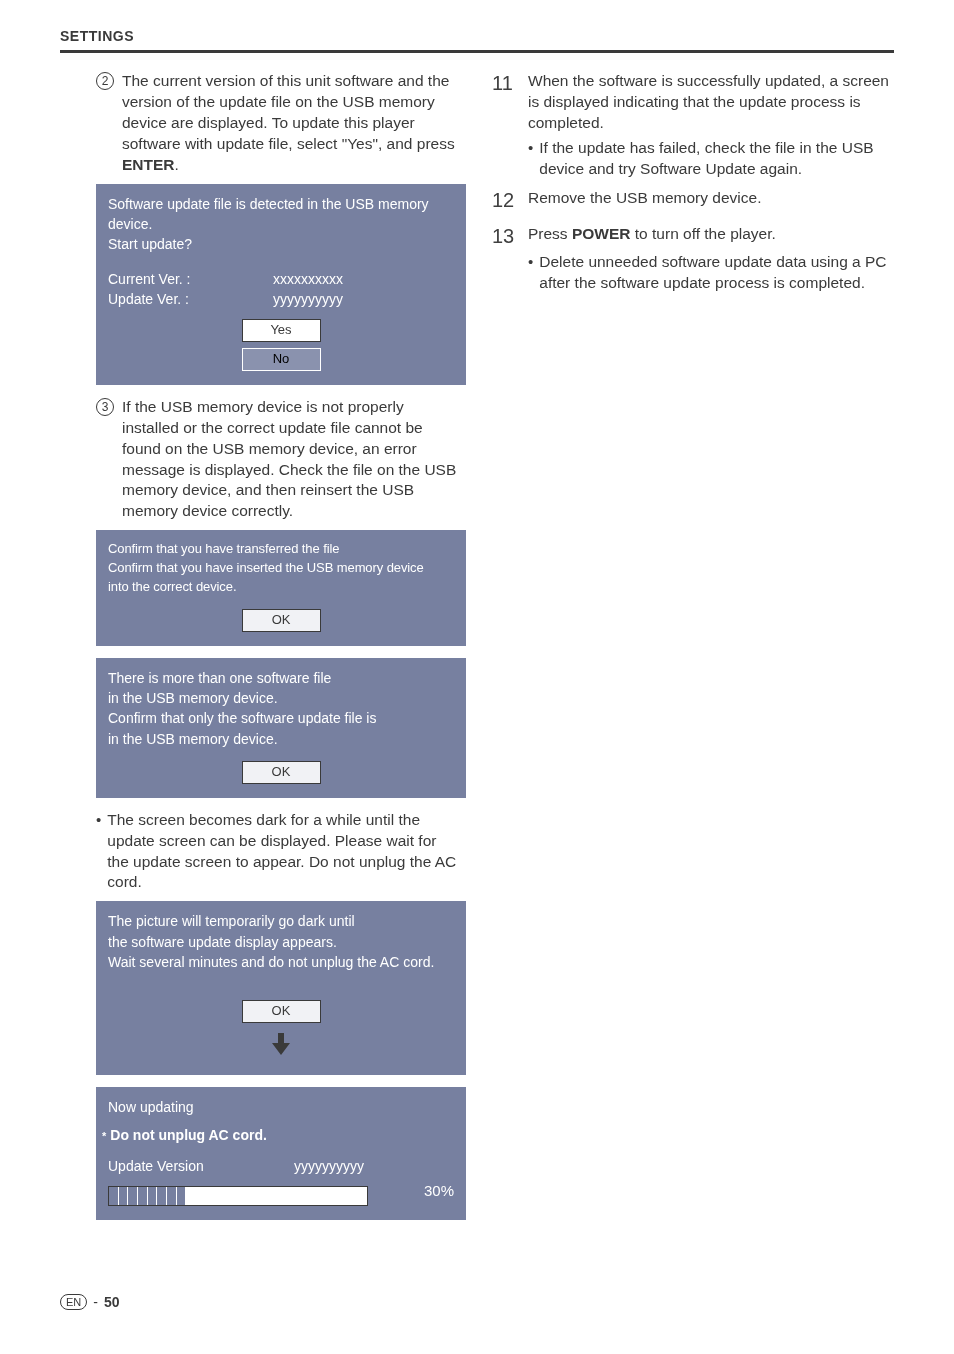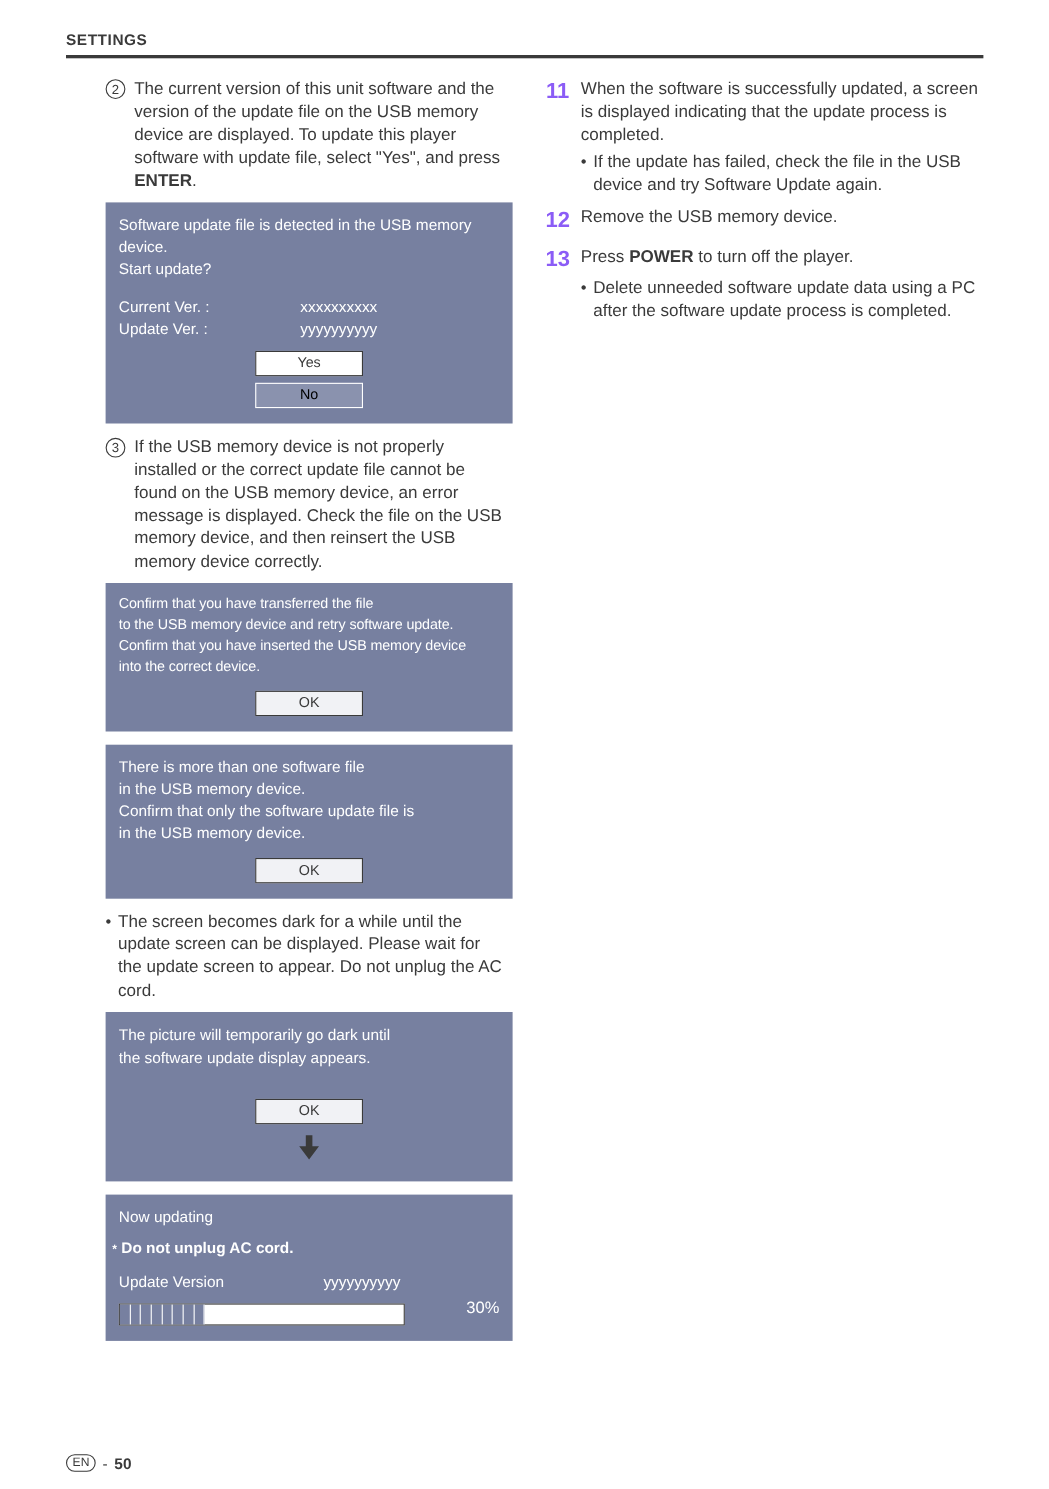--- a/index.html
+++ b/index.html
@@ -3,43 +3,43 @@
 <meta charset="utf-8">
 <style>
   * { margin: 0; padding: 0; box-sizing: border-box; }
   html, body { width: 954px; height: 1354px; background: #fff; font-family: Arial, Helvetica, sans-serif; color: #3a3a3a; }
   .page { width: 954px; height: 1354px; position: relative; padding: 28px 60px 0 60px; }
   .title { font-size: 14px; font-weight: bold; letter-spacing: 0.5px; color: #3a3a3a; margin-bottom: 6px; }
   .title-rule { border: none; border-top: 3px solid #3a3a3a; margin-bottom: 18px; }
   .cols { display: flex; gap: 30px; }
   .col { flex: 1; min-width: 0; }
   .numrow { display: flex; align-items: flex-start; margin-bottom: 4px; }
-  .bignum { font-size: 20px; font-weight: bold; min-width: 30px; text-align: center; margin-right: 6px; line-height: 1.2; color:#8b5cf6; }
+  .bignum { font-size: 20px; font-weight: normal; min-width: 30px; text-align: left; margin-right: 6px; line-height: 1.2; color:#404040; }
   .bodytext { font-size: 15.5px; line-height: 1.35; color:#3a3a3a; }
   .bullet-row { display: flex; padding-left: 36px; margin-top: 2px; }
   .bullet-dot { width: 8px; text-align: center; margin-right: 6px; font-size:15px; line-height:1.35; }
   .sub-step { display: flex; padding-left: 36px; margin-bottom: 4px; }
   .circ { display: inline-flex; align-items: center; justify-content: center; width: 18px; height: 18px; border: 1.2px solid #3a3a3a; border-radius: 50%; font-size: 12px; margin-right: 8px; flex:0 0 18px; margin-top:1px; }
   .panel { background: #7780a0; color: #fff; font-size: 14px; line-height: 1.45; padding: 10px 12px 14px 12px; margin: 8px 0 12px 36px; width: 370px; }
   .panel-condensed { font-size: 13px; letter-spacing: -0.1px; }
-  .btn { display: block; margin: 6px auto 0 auto; border: 1px solid #3a3a3a; background: #f1f2f5; color: #3a3a3a; width: 98px; text-align: center; font-size: 13px; padding: 1px 17px; }
+  .btn { display: block; margin: 6px auto 0 auto; border: 1px solid #3a3a3a; background: #f1f2f5; color: #3a3a3a; width: 79px; text-align: center; font-size: 13px; padding: 1px 17px; }
   .btn-sel { background: #fff; }
   .ver-table { margin-top: 14px; }
   .ver-row { display:flex;align-items:center; }
   .ver-label { width: 140px; }
   .ver-val { width: 120px; text-align:center; font-family: Arial, Helvetica, sans-serif; }
   .arrow-wrap { text-align:center; }
   .arrow-svg { display:block; margin:8px auto 4px auto; }
   .progress-outer { border:1px solid #3a3a3a; background:#fff; height:20px; width: 280px; margin-top:10px; position:relative; }
   .progress-inner { background:#7780a0; height:100%; width:30%; position:relative; }
   .progress-ticks { position:absolute; left:0; top:0; height:100%; width:100%; display:flex; }
   .tick { border-right:1px solid #fff; height:100%; }
   .progress-row { display:flex; align-items:center; gap:12px; }
   .pct { color:#fff; font-size:15px;margin-left:44px; }
-  .footer { position:absolute; bottom:16px; left:60px; font-size:14px; display:flex; align-items:center; gap:6px; color:#3a3a3a; }
+  .footer { position:absolute; bottom:44px; left:60px; font-size:14px; display:flex; align-items:center; gap:6px; color:#3a3a3a; }
   .en-badge { border:1px solid #3a3a3a; border-radius: 10px; padding:0 5px; font-size:11px; line-height:14px; }
   .bold { font-weight: bold; }
   .star { font-size:11px; margin-right:4px; }
   .update-grid { display:flex; justify-content:space-between; align-items:center; margin-top:10px; }
   .update-ver-lbl { }
 </style>
 </head>
 <body>
 
 <div class="page">
@@ -76,21 +76,20 @@
         </div>
       </div>
 
       <div class="sub-step">
         <span class="circ">3</span>
         <span class="bodytext">If the USB memory device is not properly installed or the correct update file cannot be found on the USB memory device, an error message is displayed. Check the file on the USB memory device, and then reinsert the USB memory device correctly.</span>
       </div>
 
       <div class="panel panel-condensed">
         <div>Confirm that you have transferred the file</div>
-        <div>to the USB memory device and retry software update.</div>
         <div>Confirm that you have inserted the USB memory device</div>
         <div>into the correct device.</div>
         <div class="btn" style="margin-top:12px;">OK</div>
       </div>
 
       <div class="panel">
         <div>There is more than one software file</div>
         <div>in the USB memory device.</div>
         <div>Confirm that only the software update file is</div>
         <div>in the USB memory device.</div>
@@ -98,20 +97,21 @@
       </div>
 
       <div class="bullet-row">
         <div class="bullet-dot">•</div>
         <div class="bodytext">The screen becomes dark for a while until the update screen can be displayed. Please wait for the update screen to appear. Do not unplug the AC cord.</div>
       </div>
 
       <div class="panel">
         <div>The picture will temporarily go dark until</div>
         <div>the software update display appears.</div>
+        <div>Wait several minutes and do not unplug the AC cord.</div>
         <div style="height:22px;"></div>
         <div class="btn">OK</div>
         <div class="arrow-wrap">
           <svg class="arrow-svg" width="26" height="26" viewBox="0 0 26 26">
             <path d="M10 2 H16 V12 H22 L13 24 L4 12 H10 Z" fill="#3a3a3a"></path>
           </svg>
         </div>
       </div>
 
       <div class="panel" style="margin-top:0;">

